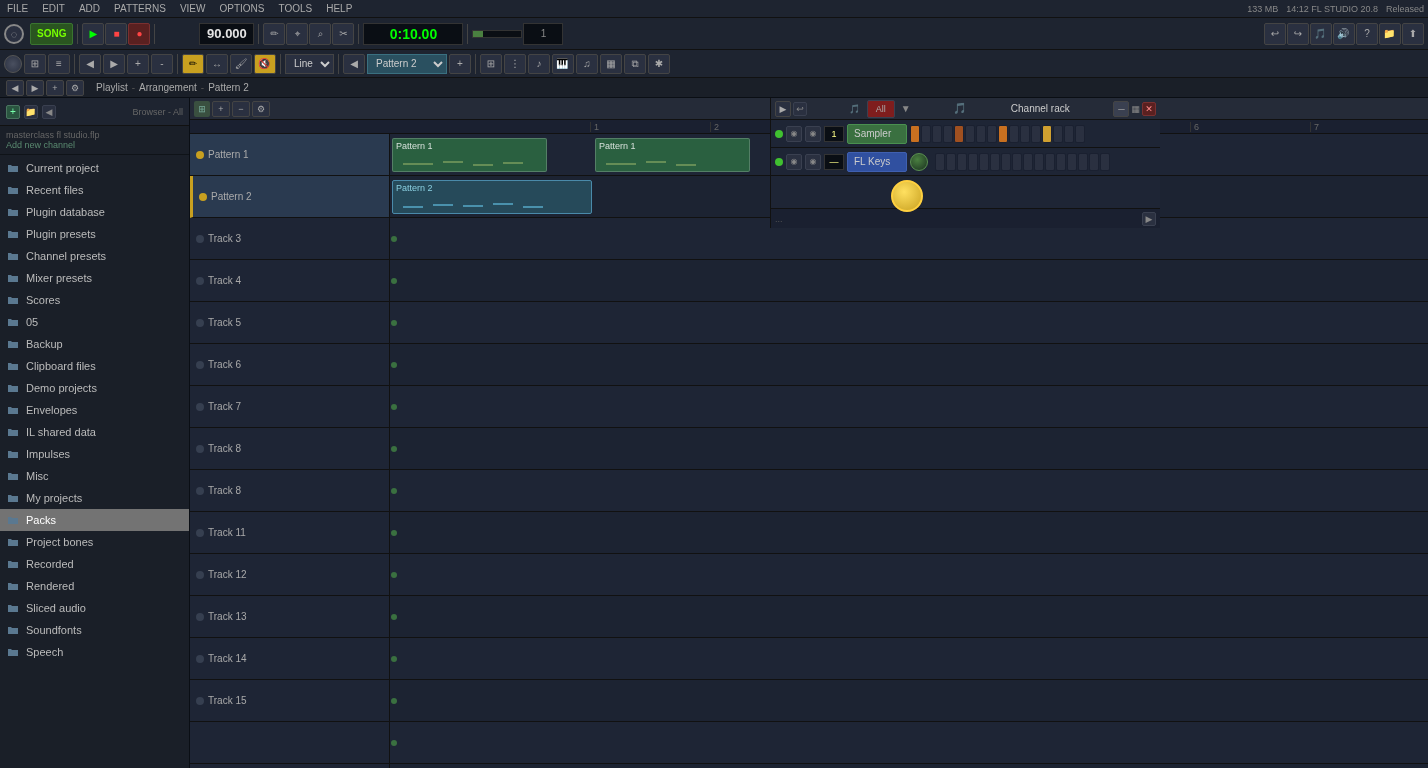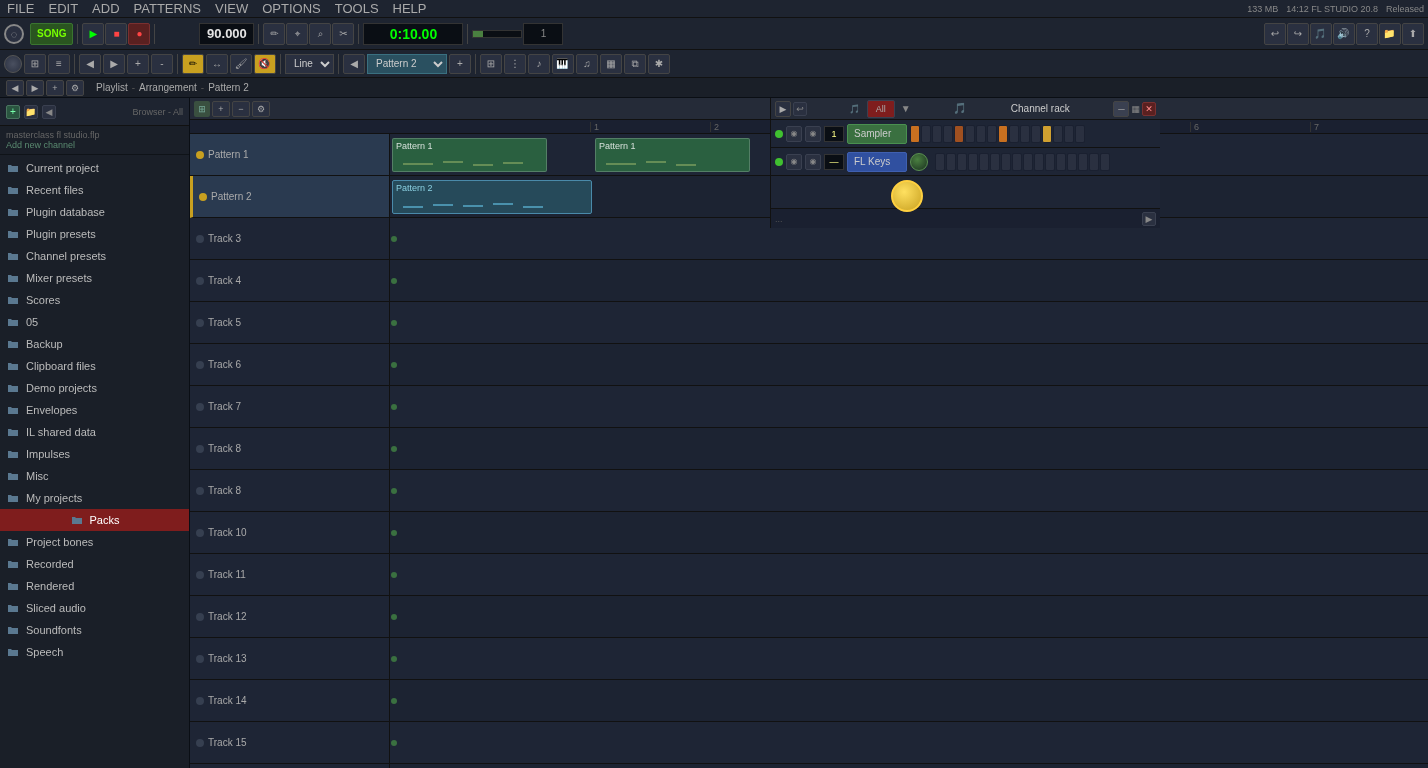--- a/index.html
+++ b/index.html
@@ -10,21 +10,21 @@
       height: 18px;
       background: #1e2430;
       display: flex;
       align-items: center;
       padding: 0 4px;
       border-bottom: 1px solid #111;
       gap: 8px;
     }
     .menu-item {
       color: #aaa;
-      font-size: 13px;
+      font-size: 10px;
       cursor: pointer;
       padding: 0 3px;
     }
 
     
     #toolbar {
       height: 32px;
       background: #1e2430;
       display: flex;
       align-items: center;
@@ -191,21 +191,21 @@
     .sidebar-section-item {
       height: 22px;
       display: flex;
       align-items: center;
       padding: 0 6px;
       cursor: pointer;
       gap: 6px;
       font-size: 11px;
       color: #bbb;
     }
-    .sidebar-section-item.active { background: #7f1d1d; color: #fff; justify-content: center; }
+    .sidebar-section-item.active { background: #737373; color: #fff; }
     .sidebar-icon { width: 14px; height: 14px; display: flex; align-items: center; justify-content: center; font-size: 11px; flex-shrink: 0; }
 
     #project-info {
       padding: 4px 6px;
       font-size: 9px;
       color: #666;
       border-bottom: 1px solid #0f1318;
     }
 
     
@@ -960,24 +960,20 @@
         <div class="track-header">
           <div class="track-dot" style="background:#363f50;"></div>
           <span class="track-name">Track 8</span>
         </div>
         <div class="track-header">
           <div class="track-dot" style="background:#363f50;"></div>
           <span class="track-name">Track 8</span>
         </div>
         <div class="track-header">
           <div class="track-dot" style="background:#363f50;"></div>
-          <span class="track-name">Track 10</span>
-        </div>
-        <div class="track-header">
-          <div class="track-dot" style="background:#363f50;"></div>
           <span class="track-name">Track 11</span>
         </div>
         <div class="track-header">
           <div class="track-dot" style="background:#363f50;"></div>
           <span class="track-name">Track 12</span>
         </div>
         <div class="track-header">
           <div class="track-dot" style="background:#363f50;"></div>
           <span class="track-name">Track 13</span>
         </div>

